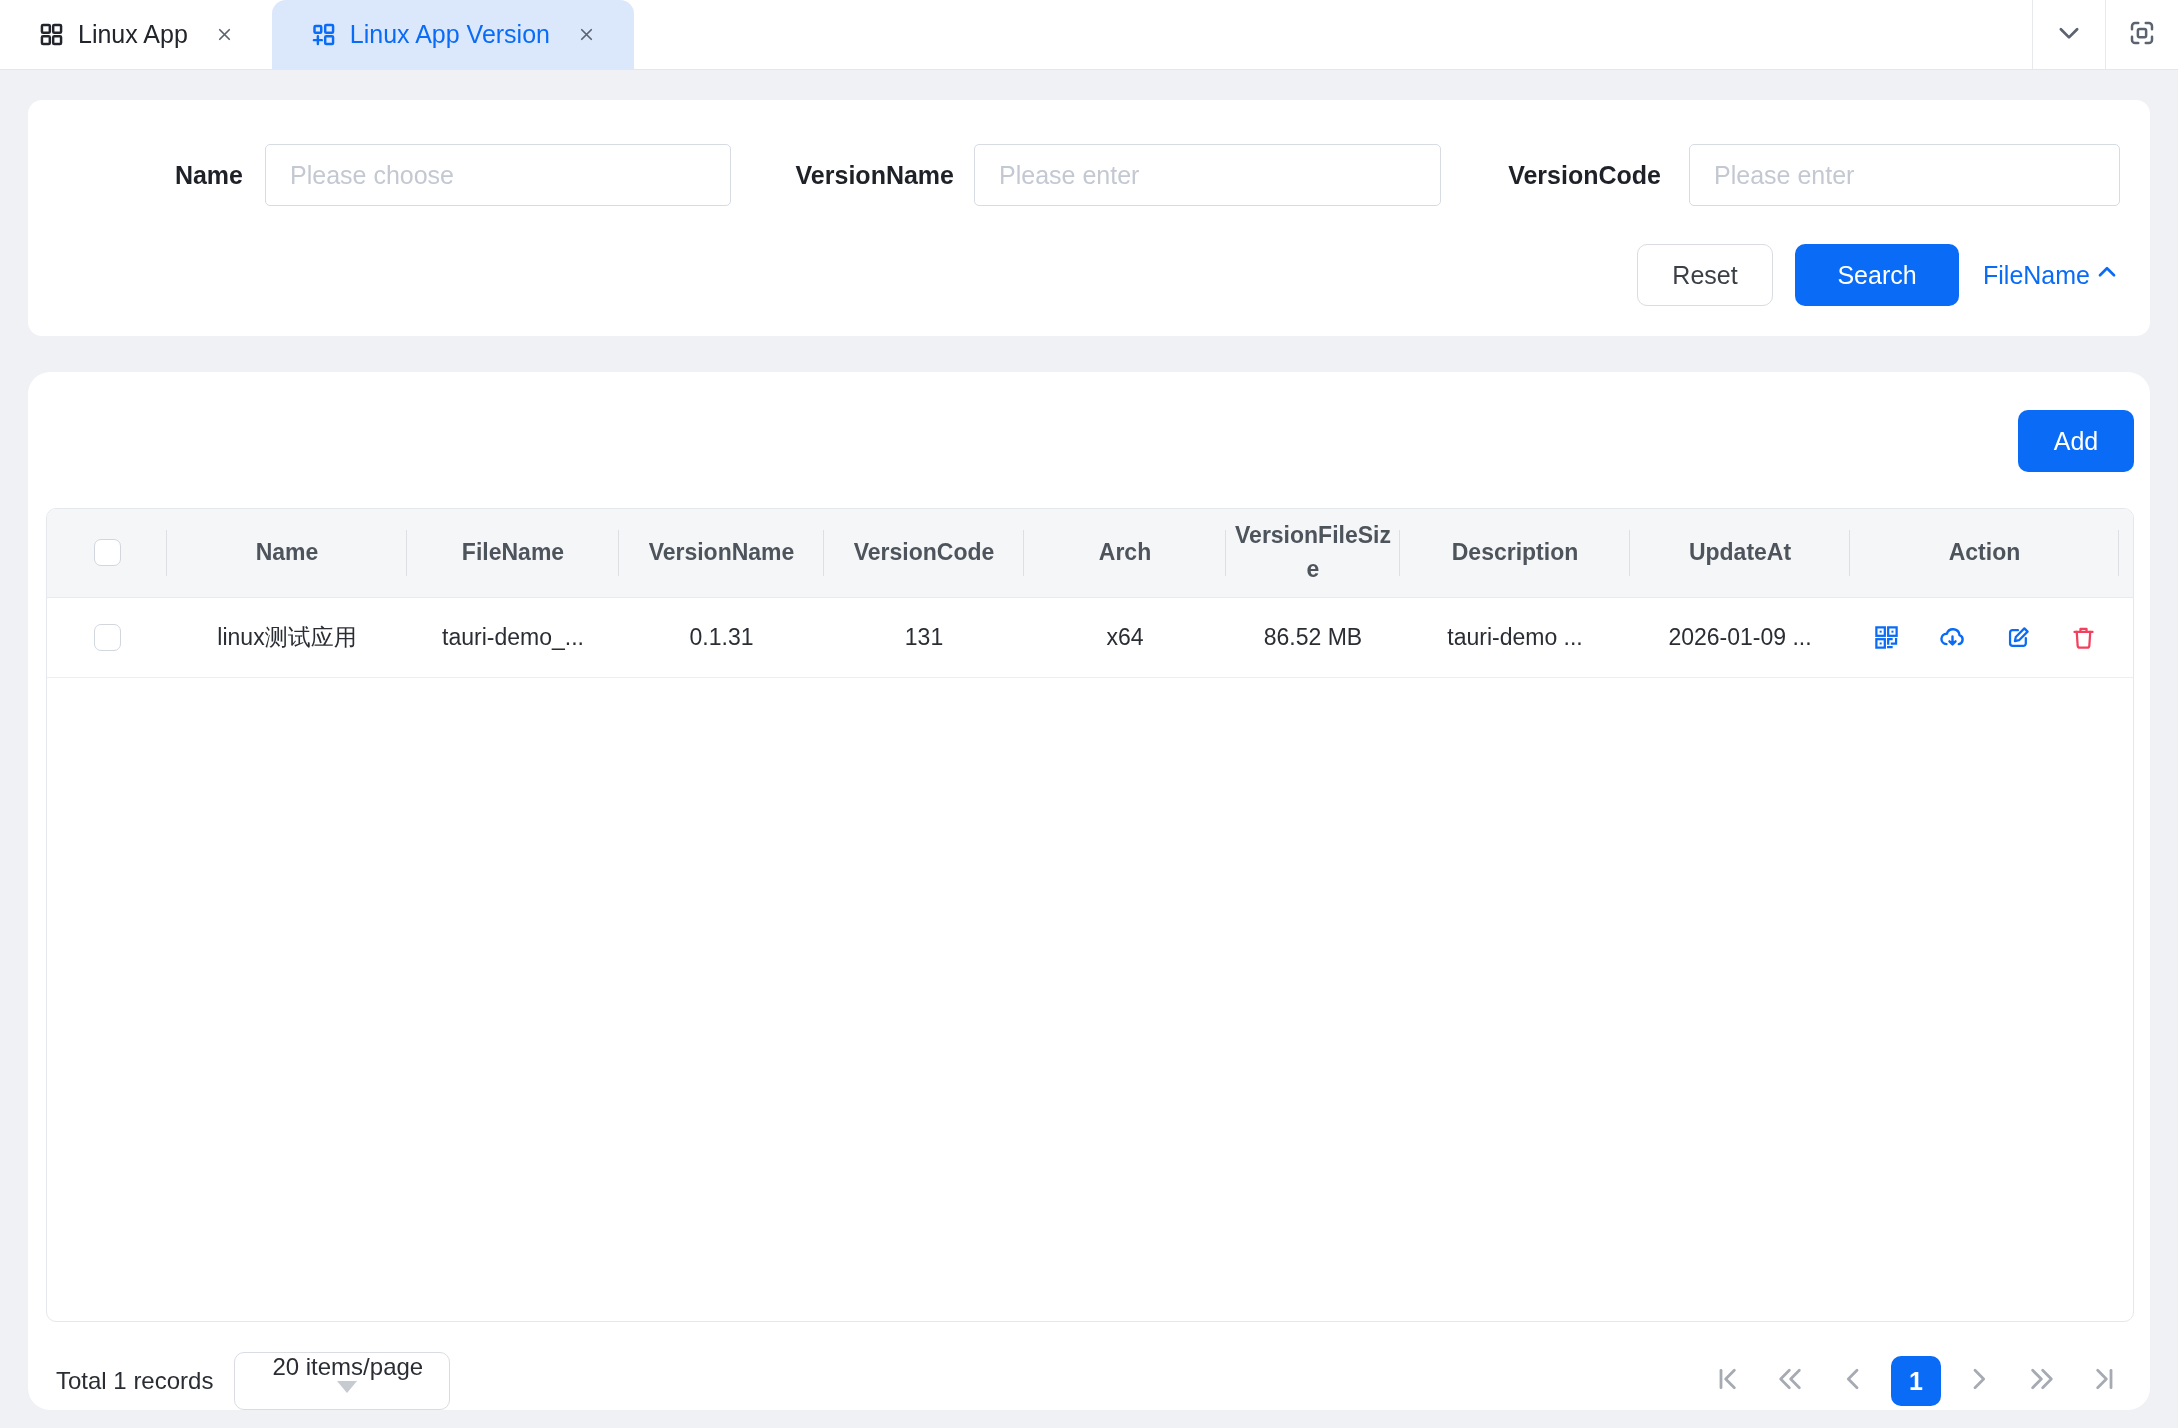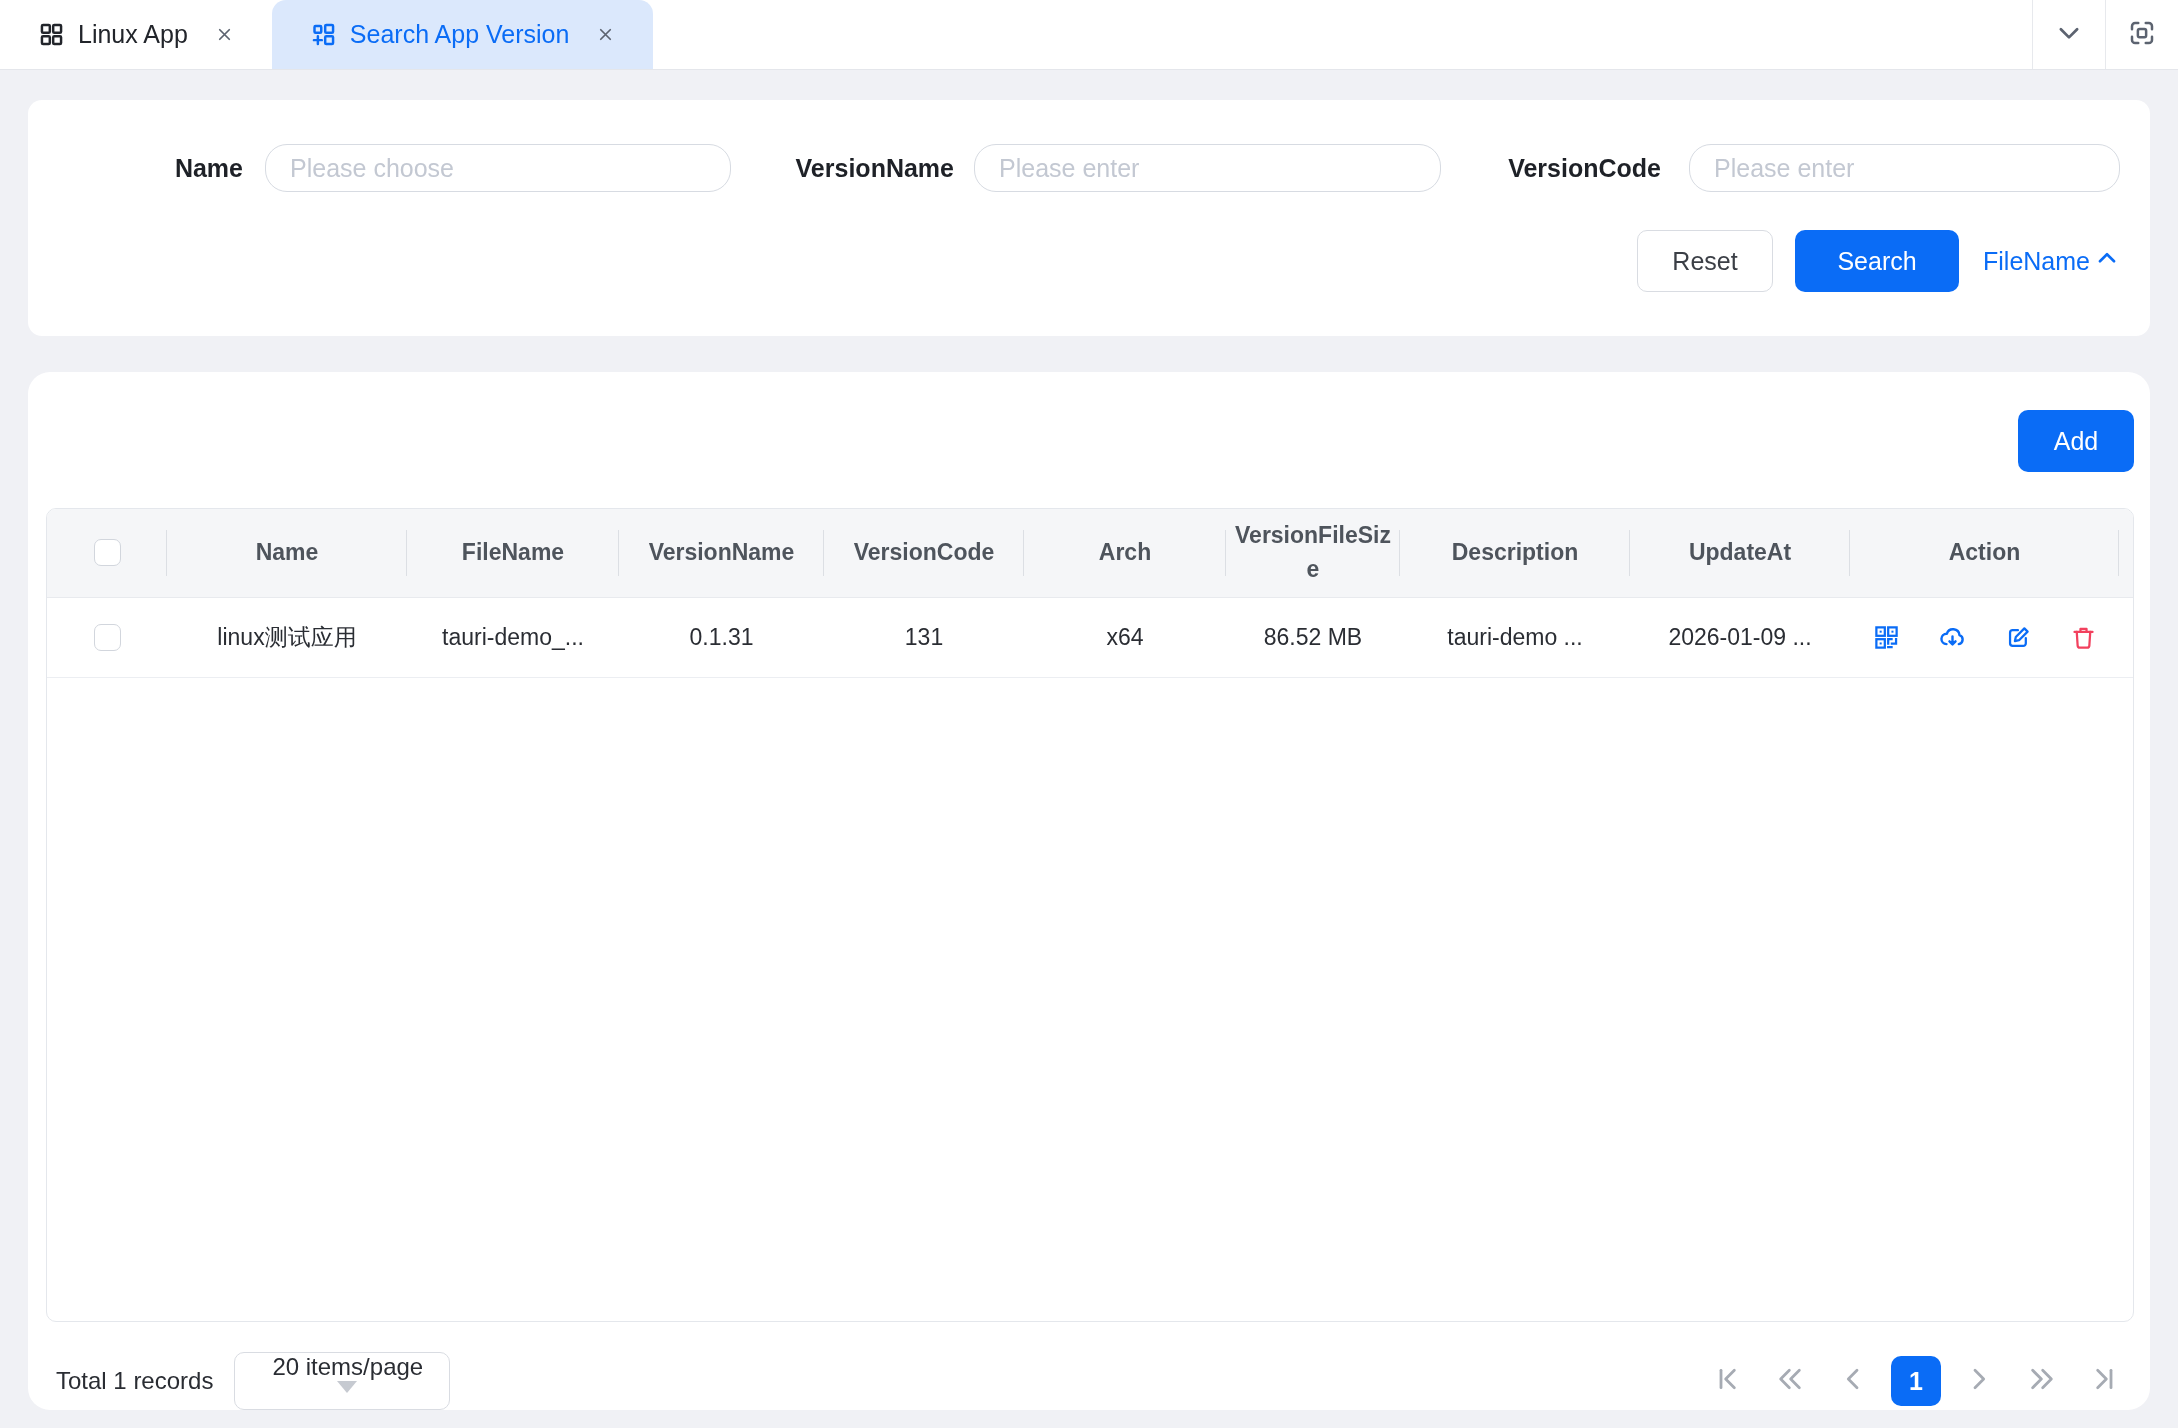--- a/index.html
+++ b/index.html
@@ -37,21 +37,21 @@
   .flabel { font-weight:700; font-size:25px; color:#1e2127; text-align:right; flex:none; }
   .f-name .flabel { width:185px; margin-right:22px; }
   .f-name .finput { width:466px; }
   .f-vname { margin-left:46px; }
   .f-vname .flabel { width:177px; margin-right:20px; }
   .f-vname .finput { width:467px; }
   .f-vcode { margin-left:50px; }
   .f-vcode .flabel { width:170px; margin-right:28px; }
   .f-vcode .finput { width:431px; }
   .finput {
-    height:48px; border:1px solid #d7dbe2; border-radius:22px;
+    height:62px; border:1px solid #d7dbe2; border-radius:5px;
     padding:0 24px; font-size:25px; color:#33363c; outline:none;
     font-family:inherit; background:#fff;
   }
   .finput::placeholder { color:#c3c8d2; }
   .form-actions { margin-top:38px; display:flex; justify-content:flex-end; align-items:center; gap:22px; }
   .btn { font-family:inherit; font-size:25px; border-radius:10px; cursor:pointer; }
   .btn-reset { width:136px; height:62px; background:#fff; border:1px solid #d9dce2; color:#3b3f46; }
   .btn-search { width:164px; height:62px; background:#0a6cf6; border:none; color:#fff; }
   .link-collapse {
     display:flex; align-items:center; gap:4px; color:#0a6cf6;
@@ -135,21 +135,21 @@
   </div>
   <div class="tab active">
     <span class="icon-btn">
       <svg width="27" height="27" viewBox="0 0 24 24" fill="none" stroke="#0a6cf6" stroke-width="2.2">
         <rect x="4" y="4.5" width="6" height="6" rx="1"></rect>
           <rect x="13.5" y="3.5" width="7" height="7" rx="1"></rect>
         <rect x="13.5" y="13.5" width="7" height="7" rx="1"></rect>
         <path d="M7 13.5v7M3.5 17h7" stroke-linecap="round"></path>
       </svg>
     </span>
-    <span>Search App Version</span>
+    <span>Linux App Version</span>
     <span class="close-x">
       <svg width="19" height="19" viewBox="0 0 24 24" fill="none" stroke="#5c6370" stroke-width="2.2" stroke-linecap="round">
         <path d="M6 6 18 18M18 6 6 18"></path>
       </svg>
     </span>
   </div>
   <div class="tabbar-spacer"></div>
   <div class="vdivider"></div>
   <div class="win-btn">
     <span>

